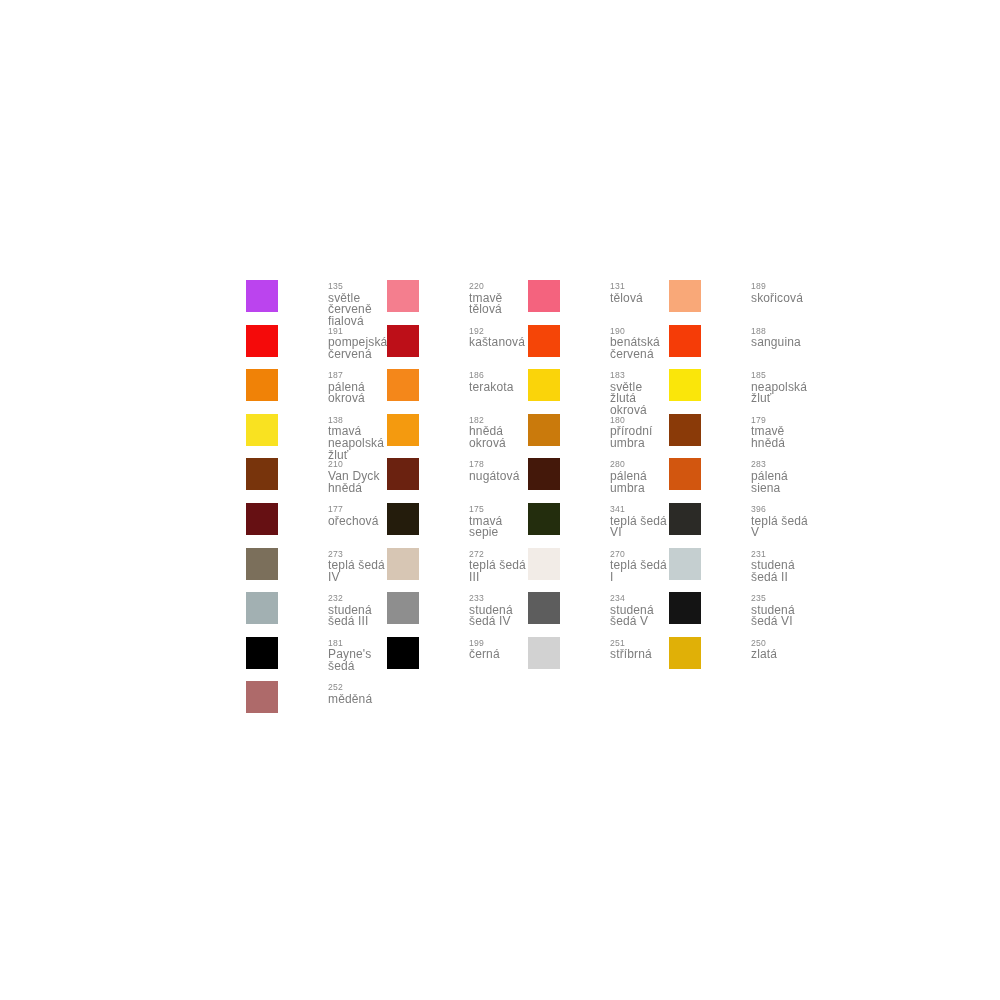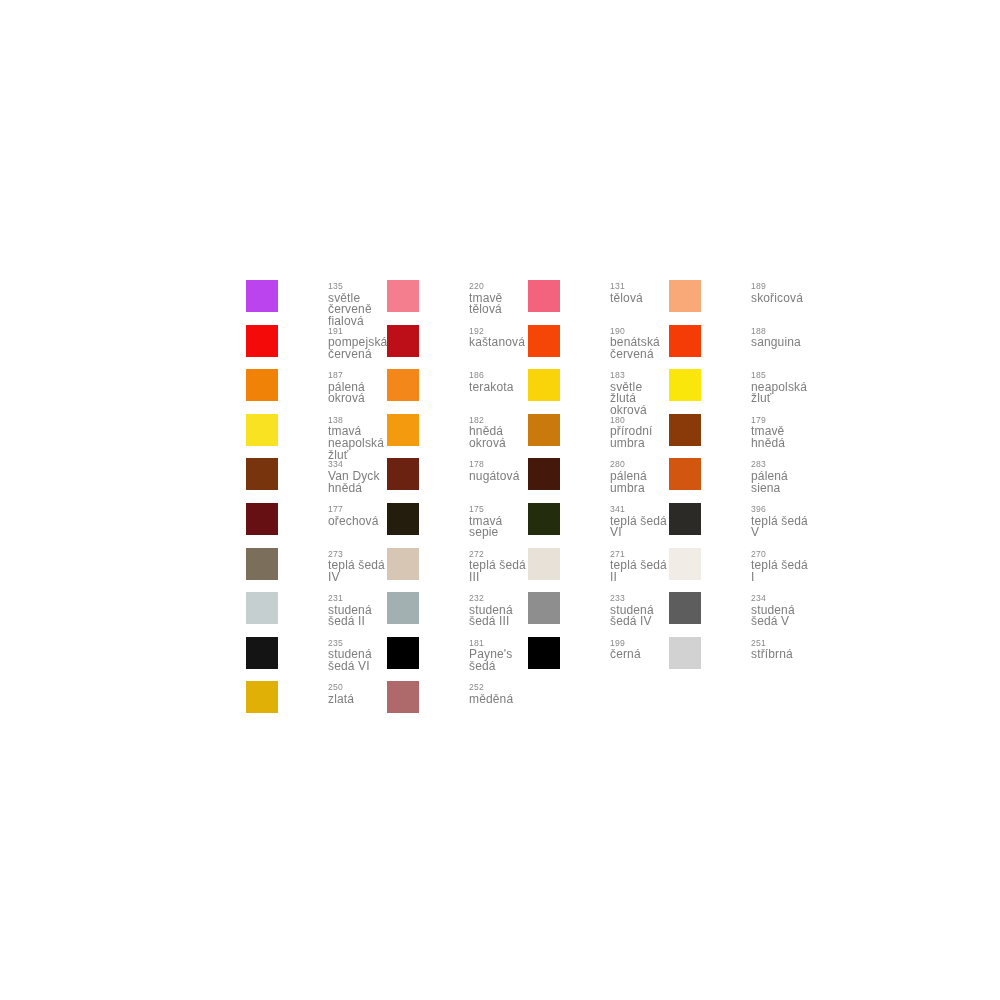--- a/index.html
+++ b/index.html
@@ -182,21 +182,21 @@
       <div class="swatch-cell">
         <div class="swatch-chip" style="background: rgb(138, 58, 8);"></div>
         <div class="swatch-text">
           <span class="swatch-code">179</span>
           <span class="swatch-label">tmavě hnědá</span>
         </div>
       </div>
       <div class="swatch-cell">
         <div class="swatch-chip" style="background: rgb(120, 52, 12);"></div>
         <div class="swatch-text">
-          <span class="swatch-code">334</span>
+          <span class="swatch-code">210</span>
           <span class="swatch-label">Van Dyck hnědá</span>
         </div>
       </div>
       <div class="swatch-cell">
         <div class="swatch-chip" style="background: rgb(107, 34, 16);"></div>
         <div class="swatch-text">
           <span class="swatch-code">178</span>
           <span class="swatch-label">nugátová</span>
         </div>
       </div>
@@ -250,27 +250,20 @@
         </div>
       </div>
       <div class="swatch-cell">
         <div class="swatch-chip" style="background: rgb(215, 198, 180);"></div>
         <div class="swatch-text">
           <span class="swatch-code">272</span>
           <span class="swatch-label">teplá šedá III</span>
         </div>
       </div>
       <div class="swatch-cell">
-        <div class="swatch-chip" style="background: rgb(232, 225, 216);"></div>
-        <div class="swatch-text">
-          <span class="swatch-code">271</span>
-          <span class="swatch-label">teplá šedá II</span>
-        </div>
-      </div>
-      <div class="swatch-cell">
         <div class="swatch-chip" style="background: rgb(242, 236, 231);"></div>
         <div class="swatch-text">
           <span class="swatch-code">270</span>
           <span class="swatch-label">teplá šedá I</span>
         </div>
       </div>
       <div class="swatch-cell">
         <div class="swatch-chip" style="background: rgb(197, 207, 208);"></div>
         <div class="swatch-text">
           <span class="swatch-code">231</span>

